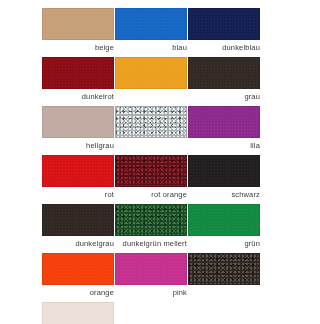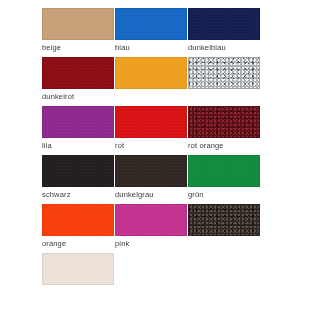--- a/index.html
+++ b/index.html
@@ -68,21 +68,21 @@
       radial-gradient(var(--fleck-a) 0.6px, transparent 0.8px),
       radial-gradient(var(--fleck-b) 1.0px, transparent 1.2px);
     background-size: 4px 4px, 5px 5px, 3px 3px, 7px 7px;
     background-position: 0 0, 2px 3px, 1px 2px, 4px 1px;
     opacity: 1;
   }
 
   .swatch-label {
     display: block;
     width: 72px;
-    text-align: left;
+    text-align: right;
     font-size: 7.5px;
     line-height: 16px;
     color: #3b3b3b;
     letter-spacing: 0.15px;
     white-space: nowrap;
     overflow: visible;
   }
 </style>
 </head>
 <body style="background: rgb(255, 255, 255);">
@@ -101,20 +101,28 @@
       <span class="swatch-label">dunkelblau</span>
     </div>
     <div class="swatch-cell">
       <div class="swatch-chip" style="background: rgb(141, 13, 22); --fleck-a: #a92630; --fleck-b: #6a050c;"></div>
       <span class="swatch-label">dunkelrot</span>
     </div>
     <div class="swatch-cell">
       <div class="swatch-chip" style="background: rgb(237, 160, 31); --fleck-a: #f7b844; --fleck-b: #cf860f;"></div>
     </div>
     <div class="swatch-cell">
+      <div class="swatch-chip" style="background: rgb(51, 42, 38); --fleck-a: #4b3f39; --fleck-b: #1e1815;"></div>
+      <span class="swatch-label">grau</span>
+    </div>
+    <div class="swatch-cell">
+      <div class="swatch-chip" style="background: rgb(192, 170, 162); --fleck-a: #d6c3bc; --fleck-b: #a48d85;"></div>
+      <span class="swatch-label">hellgrau</span>
+    </div>
+    <div class="swatch-cell">
       <div class="swatch-chip meliert" style="background: rgb(169, 174, 176); --fleck-a: #eef1f2; --fleck-b: #55595c;"></div>
     </div>
     <div class="swatch-cell">
       <div class="swatch-chip" style="background: rgb(142, 42, 142); --fleck-a: #a743a7; --fleck-b: #701a70;"></div>
       <span class="swatch-label">lila</span>
     </div>
     <div class="swatch-cell">
       <div class="swatch-chip" style="background: rgb(217, 18, 22); --fleck-a: #ef3a3a; --fleck-b: #ac080c;"></div>
       <span class="swatch-label">rot</span>
     </div>
@@ -124,20 +132,24 @@
     </div>
     <div class="swatch-cell">
       <div class="swatch-chip" style="background: rgb(35, 31, 32); --fleck-a: #3b3536; --fleck-b: #0d0b0c;"></div>
       <span class="swatch-label">schwarz</span>
     </div>
     <div class="swatch-cell">
       <div class="swatch-chip" style="background: rgb(49, 40, 36); --fleck-a: #483c36; --fleck-b: #1c1613;"></div>
       <span class="swatch-label">dunkelgrau</span>
     </div>
     <div class="swatch-cell">
+      <div class="swatch-chip meliert" style="background: rgb(29, 74, 38); --fleck-a: #3f7a45; --fleck-b: #0b2610;"></div>
+      <span class="swatch-label">dunkelgrün meliert</span>
+    </div>
+    <div class="swatch-cell">
       <div class="swatch-chip" style="background: rgb(18, 138, 64); --fleck-a: #2aa85a; --fleck-b: #0a6b2f;"></div>
       <span class="swatch-label">grün</span>
     </div>
     <div class="swatch-cell">
       <div class="swatch-chip" style="background: rgb(246, 63, 10); --fleck-a: #ff6634; --fleck-b: #cf2e03;"></div>
       <span class="swatch-label">orange</span>
     </div>
     <div class="swatch-cell">
       <div class="swatch-chip" style="background: rgb(196, 49, 143); --fleck-a: #d955a9; --fleck-b: #9e1f70;"></div>
       <span class="swatch-label">pink</span>

